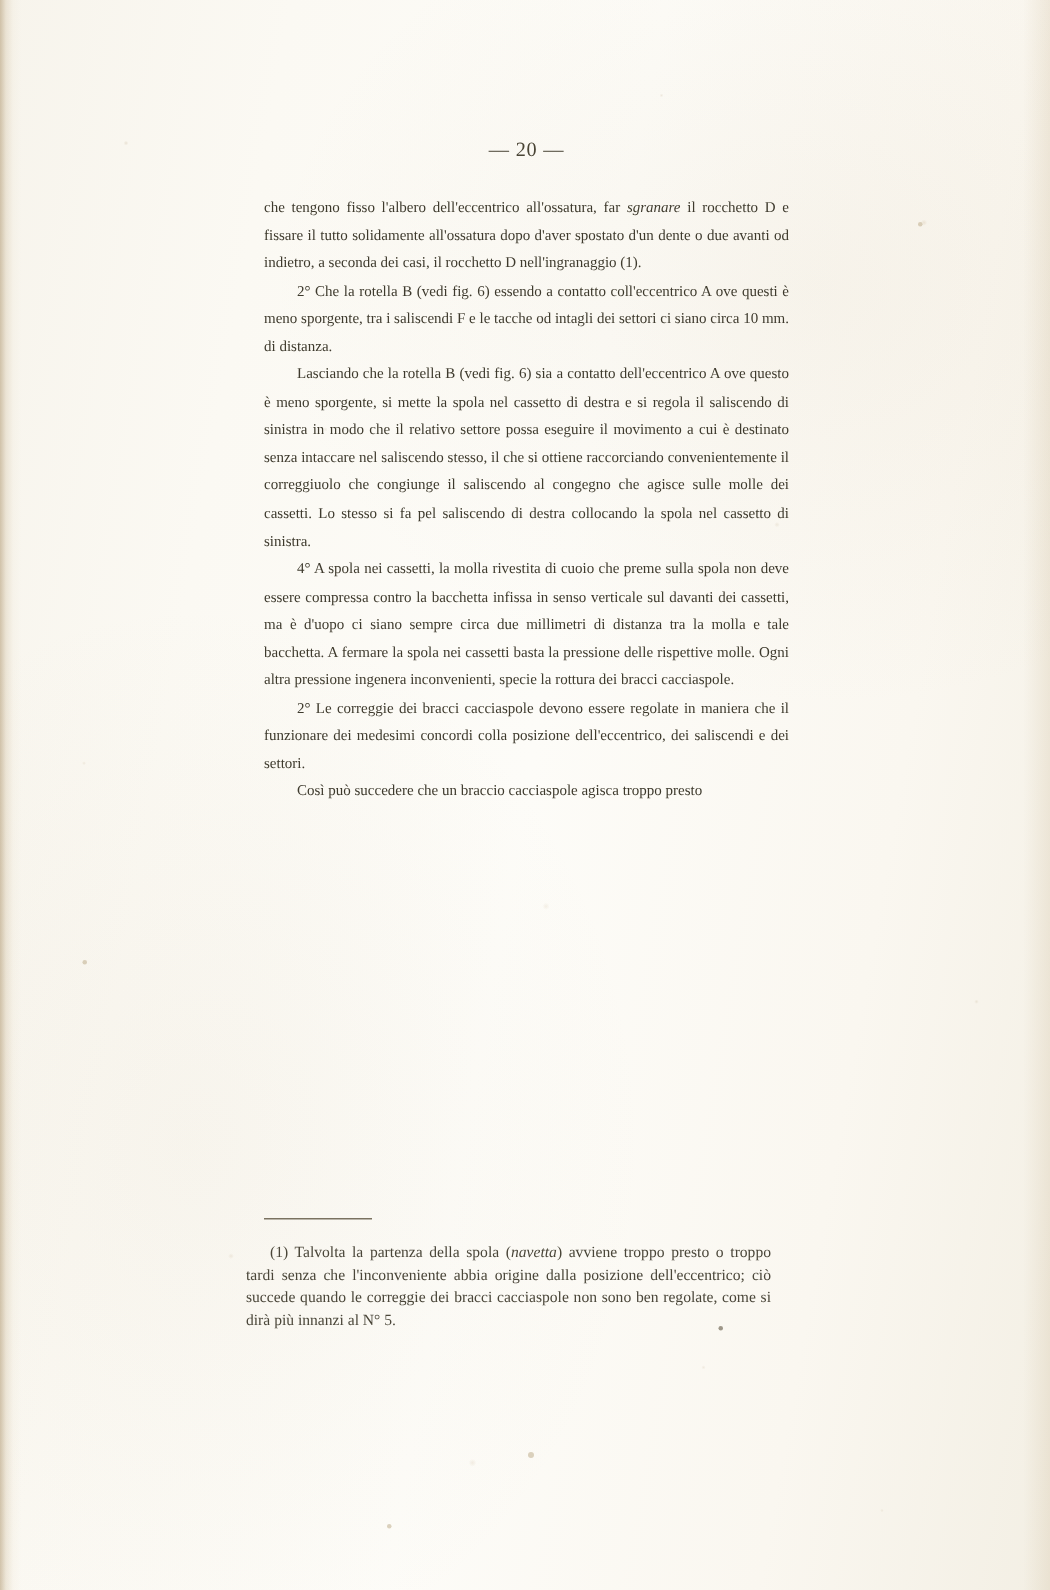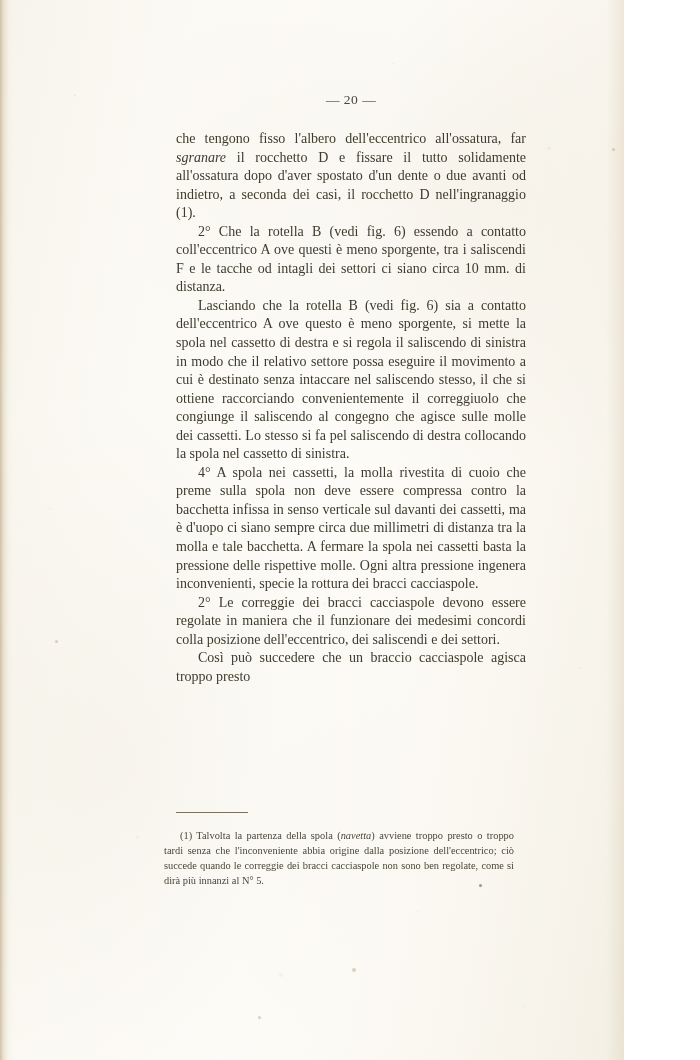--- a/index.html
+++ b/index.html
@@ -6,21 +6,21 @@
     margin: 0;
     padding: 0;
     background: #ffffff;
   }
   body {
     font-family: "Liberation Serif", "DejaVu Serif", serif;
   }
 
   #page {
     position: relative;
-    width: 624px;
+    width: 700px;
     height: 1060px;
     overflow: hidden;
     background:
       radial-gradient(ellipse 520px 400px at 78% 18%, rgba(214,198,170,0.13) 0%, rgba(214,198,170,0.0) 70%),
       radial-gradient(ellipse 420px 500px at 18% 72%, rgba(208,193,166,0.10) 0%, rgba(208,193,166,0.0) 72%),
       linear-gradient(100deg, #f7f4ec 0%, #fbf9f3 22%, #fdfcf8 50%, #faf7f0 78%, #f3efe4 100%);
   }
 
   
   .grain {
@@ -75,21 +75,21 @@
     text-align: center;
     font-size: 13.5px;
     letter-spacing: 0.5px;
     color: #4a4536;
     margin: 0 0 22px 0;
     font-family: "Liberation Serif", serif;
   }
 
   p.para {
     margin: 0;
-    font-size: 14px;
+    font-size: 10px;
     line-height: 18.55px;
     text-align: justify;
     text-justify: inter-word;
     color: #3e3a2d;
     font-family: "Liberation Serif", "DejaVu Serif", serif;
     text-indent: 0;
     -webkit-font-smoothing: antialiased;
   }
   p.para.indent {
     text-indent: 22px;

